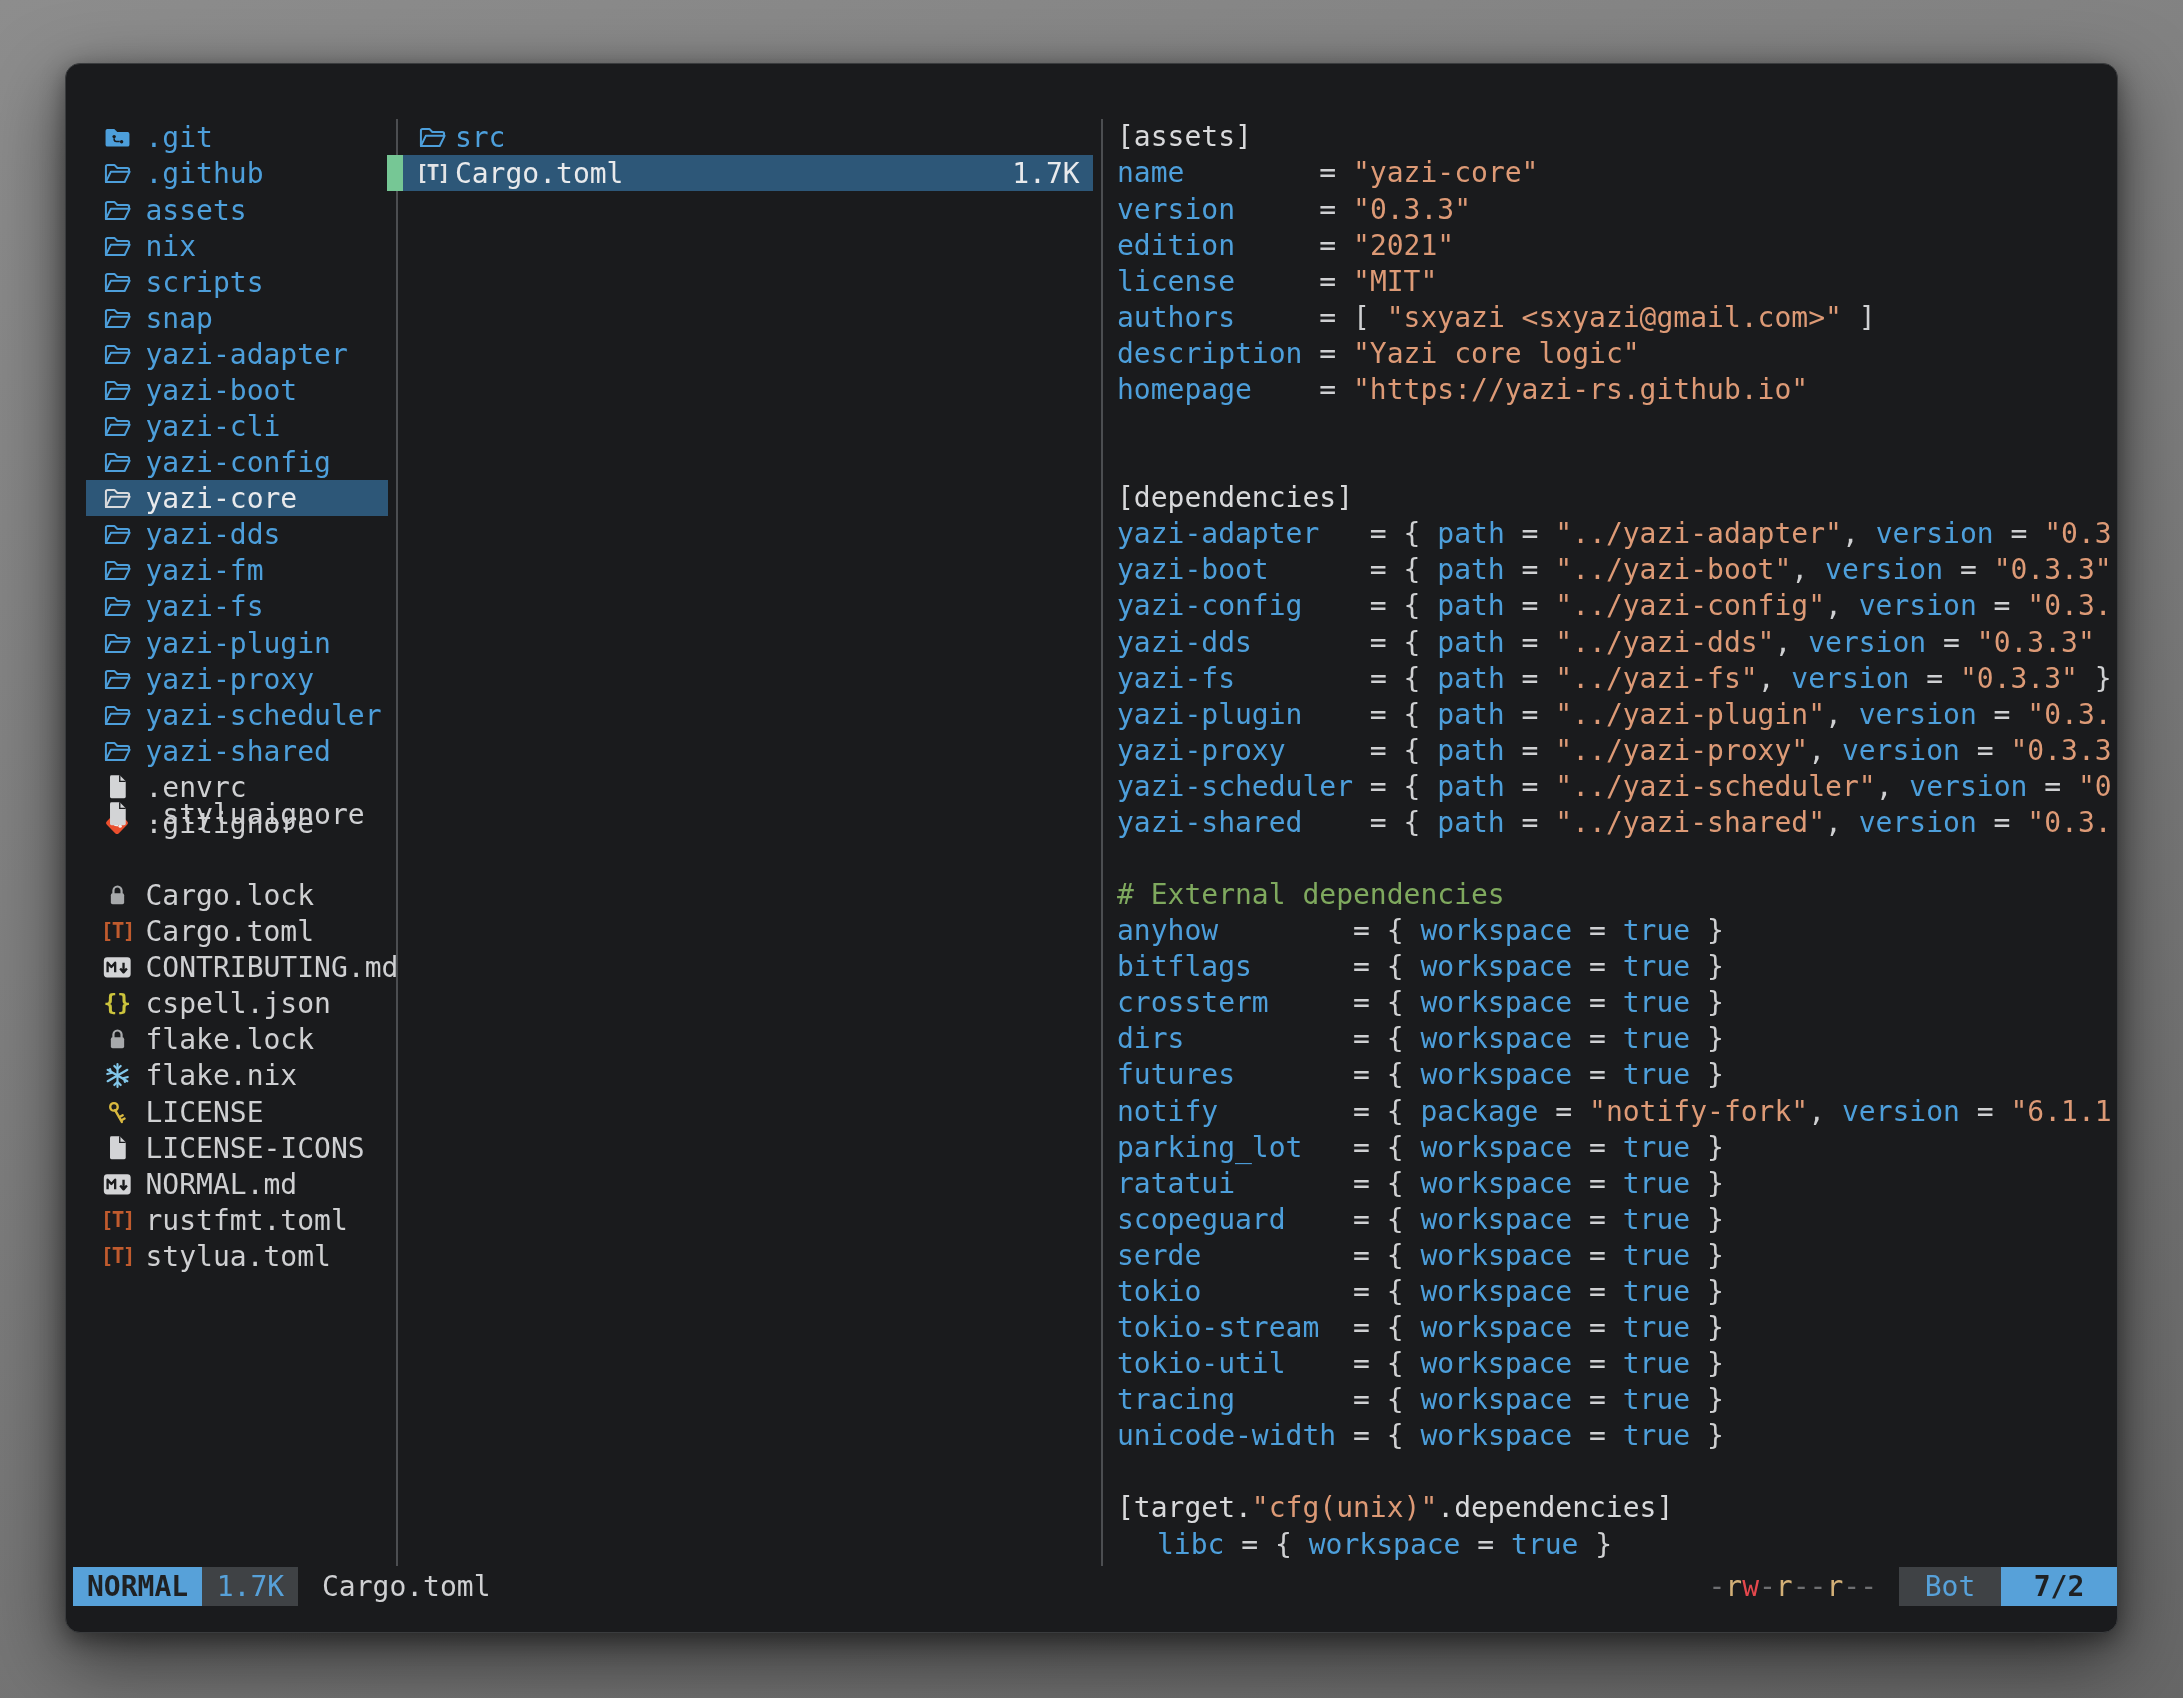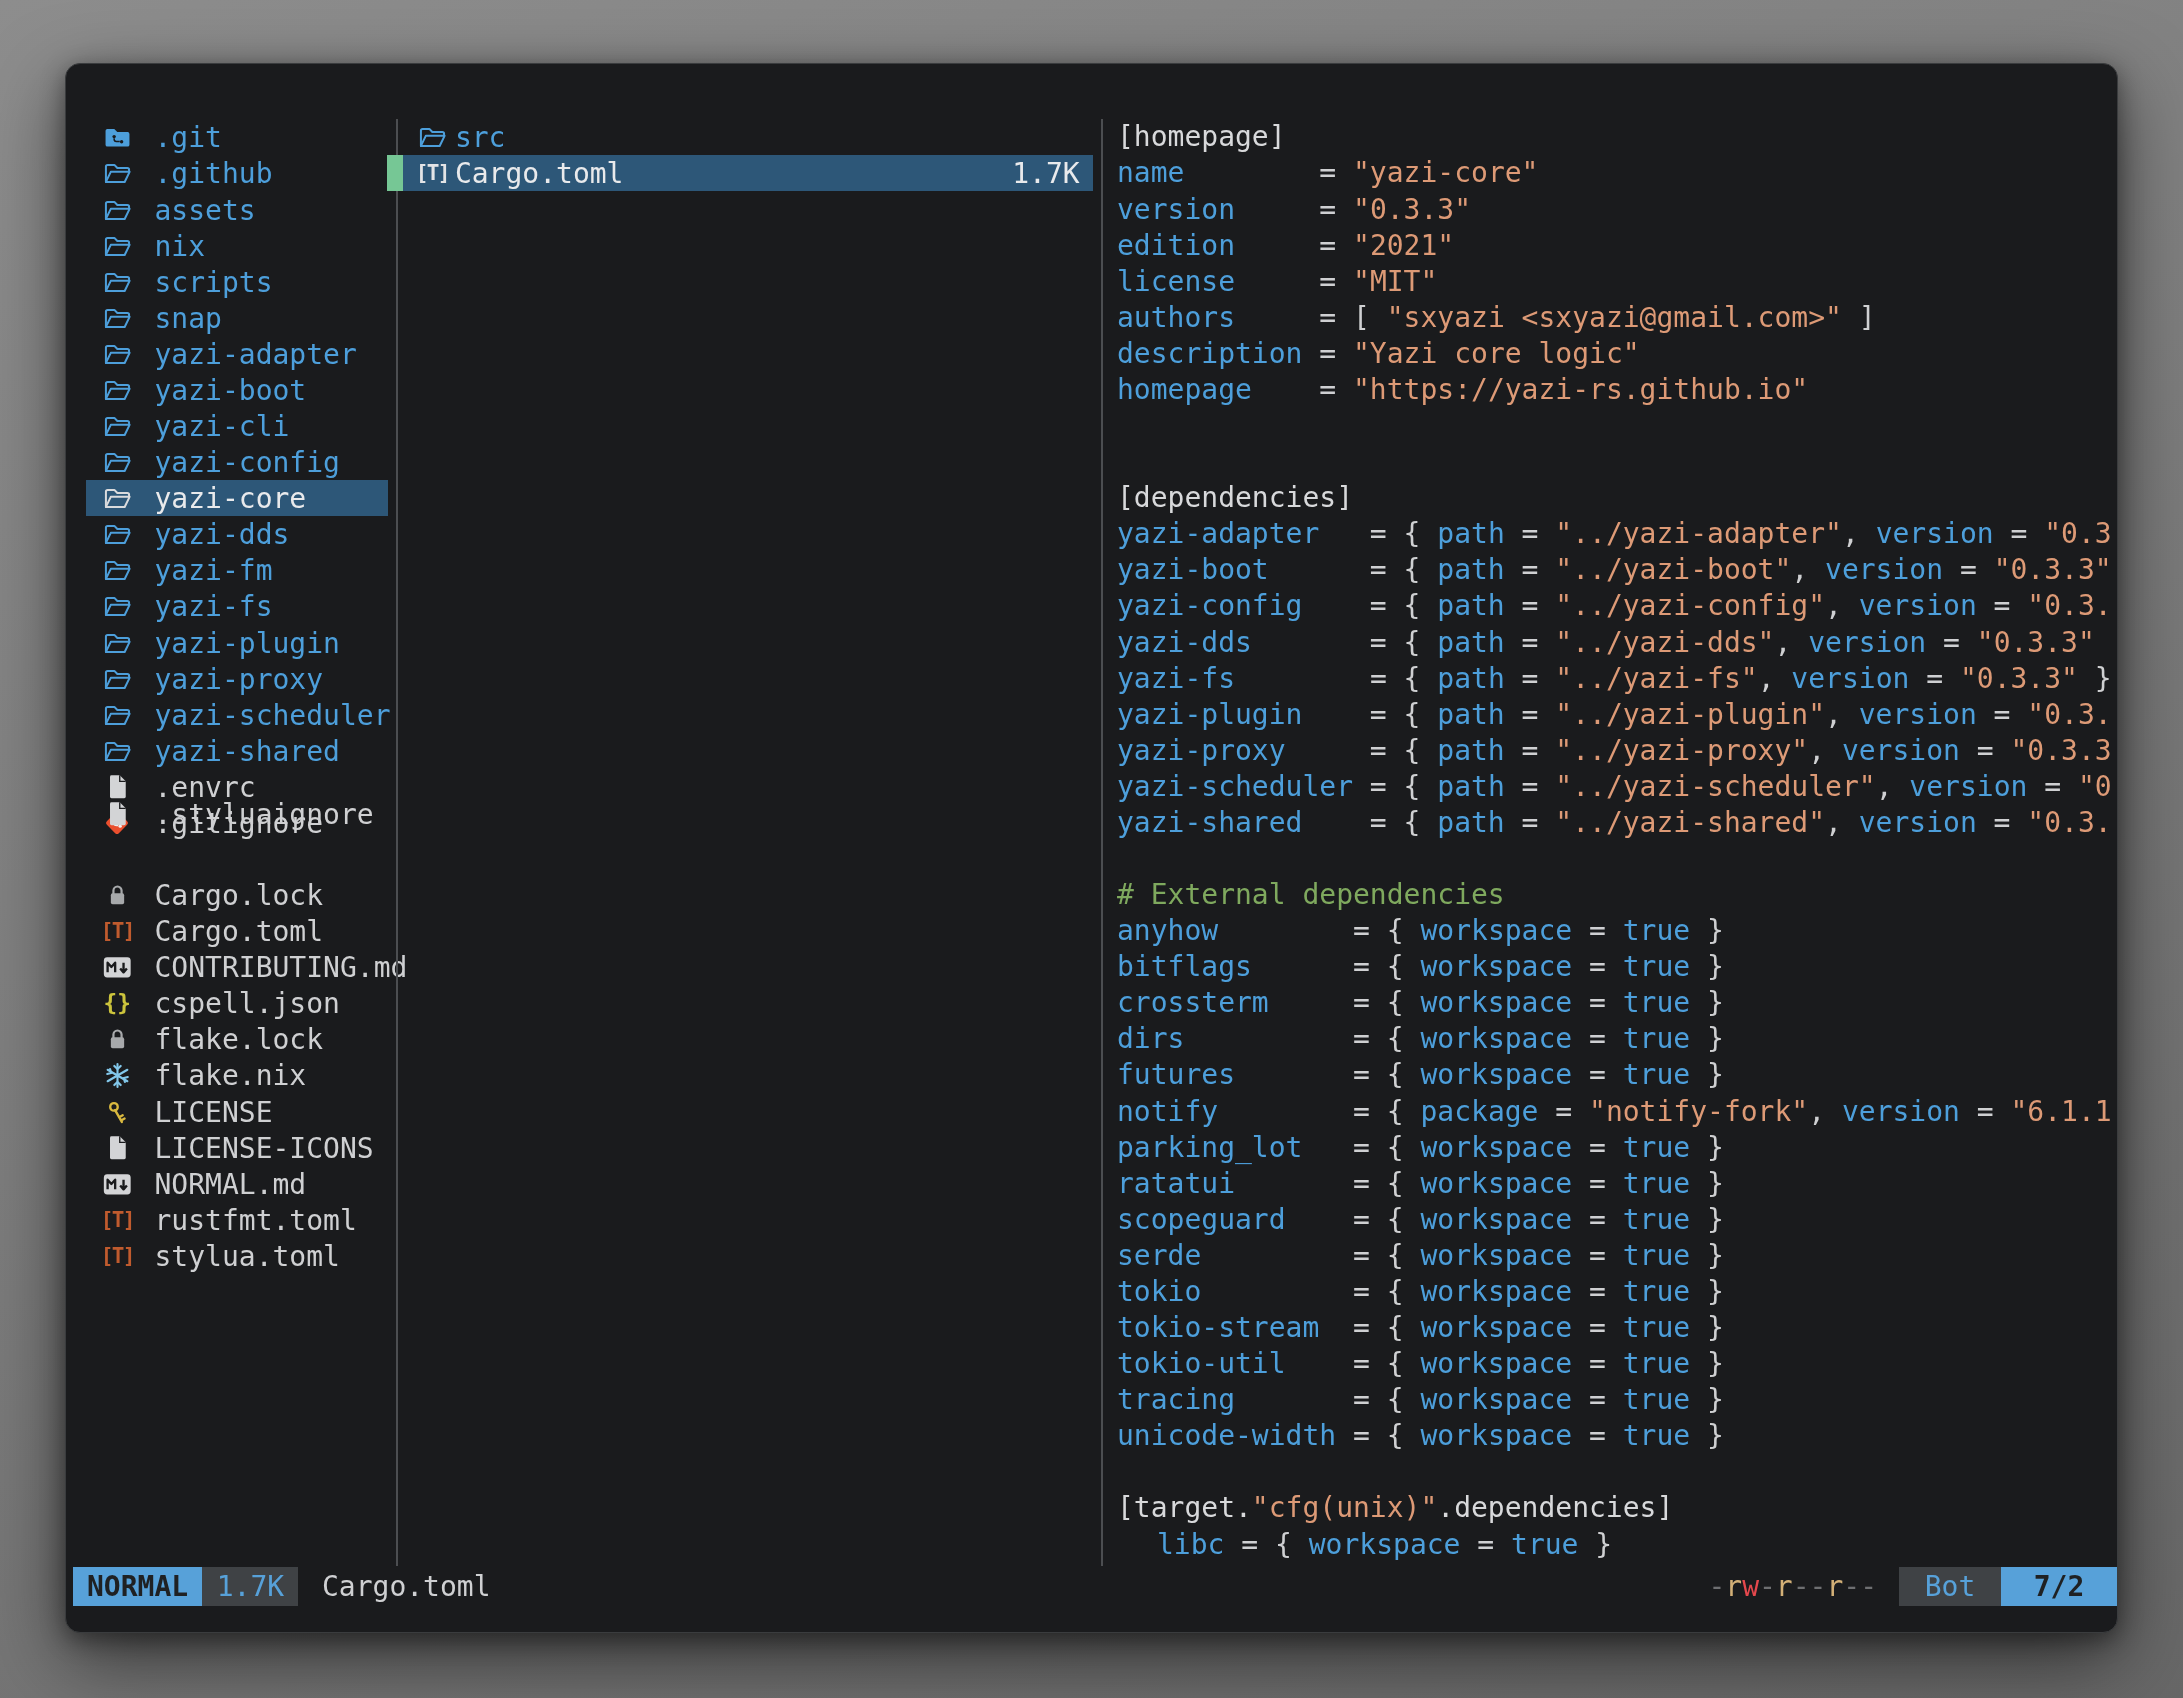--- a/index.html
+++ b/index.html
@@ -14,21 +14,21 @@
     box-shadow:0 25px 76px rgba(0,0,0,.55),0 6.7px 23.5px rgba(0,0,0,.4);
     overflow:hidden;
     font-size:28px;color:var(--text,#cfd0d2);
   }
   .divider{position:absolute;top:55px;height:1447px;width:1.7px;background:#4c4e51;}
   .divider.d1{left:330px;}
   .divider.d2{left:1035px;}
 
   
   .srow{position:absolute;left:20px;width:302px;height:36px;display:flex;align-items:center;
-        gap:23px;padding-left:17px;box-sizing:border-box;white-space:nowrap;}
+        gap:14px;padding-left:17px;box-sizing:border-box;white-space:nowrap;}
   .srow.sel{background:var(--selection-bg,#2d5778);}
   .srow .lbl{color:var(--text,#cfd0d2);}
   .srow.dir .lbl{color:var(--accent-blue,#4d9fdb);}
   .srow.sel .lbl{color:#e9eaec;}
   .srow.sel .ic{color:#dadbdd !important;}
 
   .mrow{position:absolute;left:337px;width:690px;height:36px;display:flex;align-items:center;
         gap:8.4px;padding-left:15px;box-sizing:border-box;white-space:nowrap;}
   .mrow.sel{background:var(--selection-bg,#2d5778);}
   .mrow .lbl{color:var(--text,#cfd0d2);}
@@ -386,21 +386,21 @@
       </div>
       <div class="mrow file sel" style="top: 91px;">
         <span class="mark"></span>
         <span class="ic ic-toml">[T]</span>
         <span class="lbl">Cargo.toml</span>
         <span class="fsize">1.7K</span>
       </div>
     </div>
   <div class="divider d2"></div>
   <div class="preview" id="preview">
-      <div class="pline" style="top: 55px;"><span class="t-w">[homepage]</span></div>
+      <div class="pline" style="top: 55px;"><span class="t-w">[assets]</span></div>
       <div class="pline" style="top: 91px;"><span class="t-k">name</span><span class="t-p">        = </span><span class="t-s">"yazi-core"</span></div>
       <div class="pline" style="top: 128px;"><span class="t-k">version</span><span class="t-p">     = </span><span class="t-s">"0.3.3"</span></div>
       <div class="pline" style="top: 164px;"><span class="t-k">edition</span><span class="t-p">     = </span><span class="t-s">"2021"</span></div>
       <div class="pline" style="top: 200px;"><span class="t-k">license</span><span class="t-p">     = </span><span class="t-s">"MIT"</span></div>
       <div class="pline" style="top: 236px;"><span class="t-k">authors</span><span class="t-p">     = [ </span><span class="t-s">"sxyazi &lt;sxyazi@gmail.com&gt;"</span><span class="t-p"> ]</span></div>
       <div class="pline" style="top: 272px;"><span class="t-k">description</span><span class="t-p"> = </span><span class="t-s">"Yazi core logic"</span></div>
       <div class="pline" style="top: 308px;"><span class="t-k">homepage</span><span class="t-p">    = </span><span class="t-s">"https://yazi-rs.github.io"</span></div>
       <div class="pline" style="top: 380px;"></div>
       <div class="pline" style="top: 416px;"><span class="t-w">[dependencies]</span></div>
       <div class="pline" style="top: 452px;"><span class="t-k">yazi-adapter</span><span class="t-p">   = { </span><span class="t-k">path</span><span class="t-p"> = </span><span class="t-s">"../yazi-adapter"</span><span class="t-p">, </span><span class="t-k">version</span><span class="t-p"> = </span><span class="t-s">"0.3</span></div>

